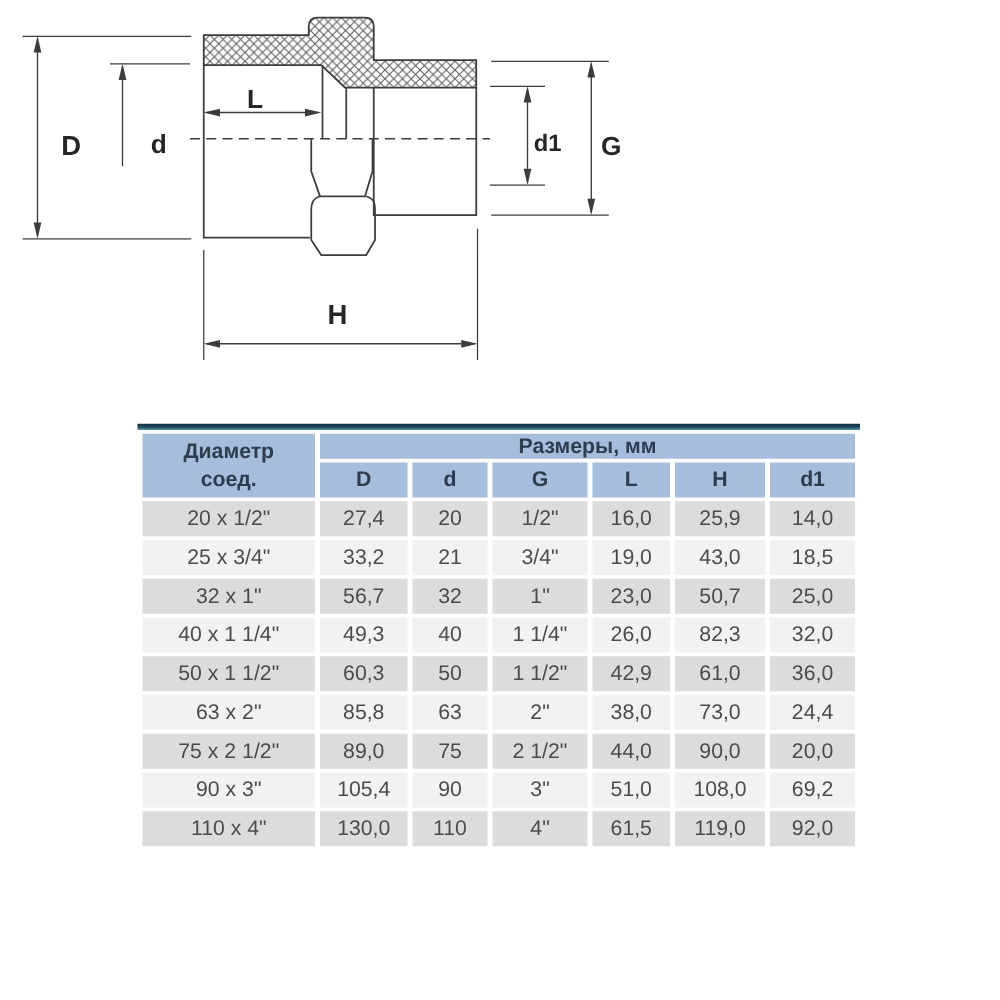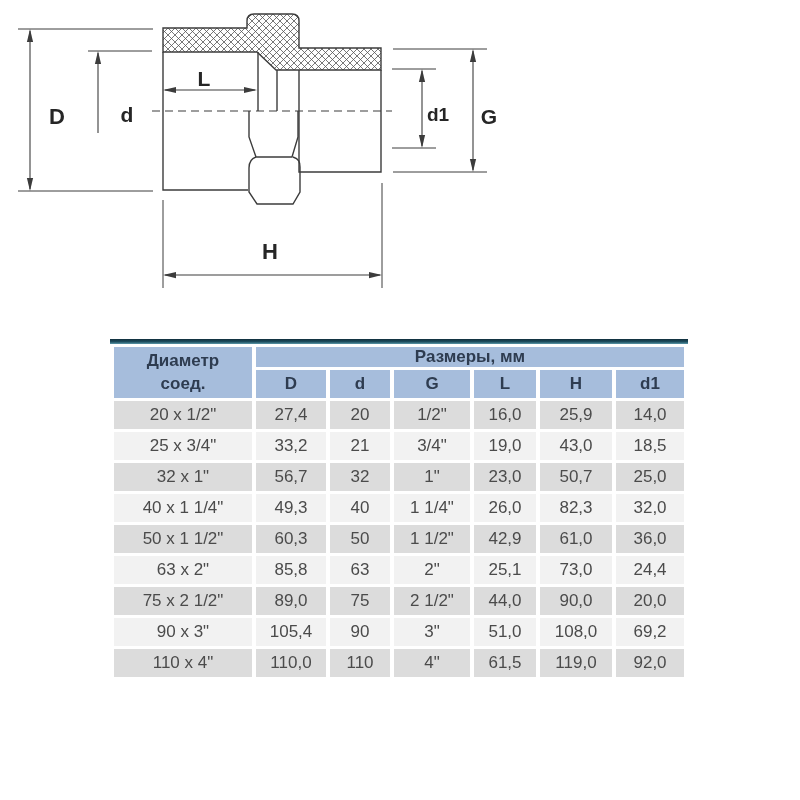--- a/index.html
+++ b/index.html
@@ -176,21 +176,21 @@
             <td>1 1/2"</td>
             <td>42,9</td>
             <td>61,0</td>
             <td>36,0</td>
           </tr>
           <tr class="even">
             <td>63 x 2"</td>
             <td>85,8</td>
             <td>63</td>
             <td>2"</td>
-            <td>25,1</td>
+            <td>38,0</td>
             <td>73,0</td>
             <td>24,4</td>
           </tr>
           <tr class="odd">
             <td>75 x 2 1/2"</td>
             <td>89,0</td>
             <td>75</td>
             <td>2 1/2"</td>
             <td>44,0</td>
             <td>90,0</td>
@@ -200,21 +200,21 @@
             <td>90 x 3"</td>
             <td>105,4</td>
             <td>90</td>
             <td>3"</td>
             <td>51,0</td>
             <td>108,0</td>
             <td>69,2</td>
           </tr>
           <tr class="odd">
             <td>110 x 4"</td>
-            <td>110,0</td>
+            <td>130,0</td>
             <td>110</td>
             <td>4"</td>
             <td>61,5</td>
             <td>119,0</td>
             <td>92,0</td>
           </tr>
         </tbody>
     </table>
   </div>
 

